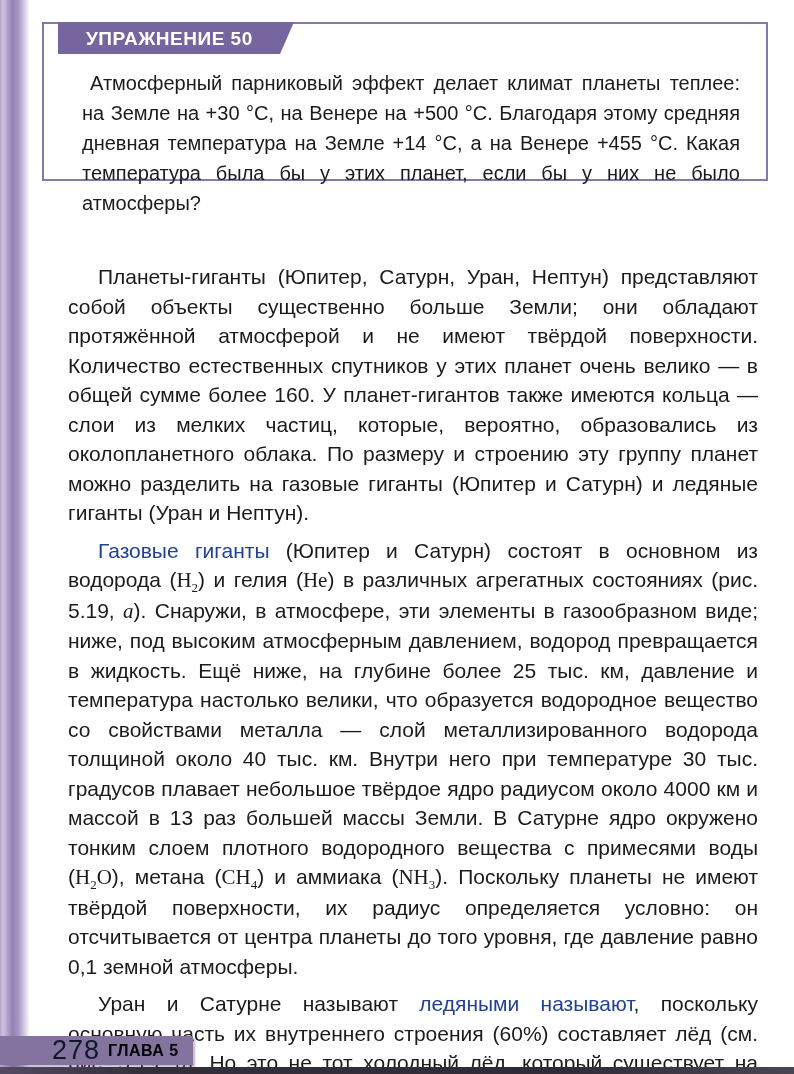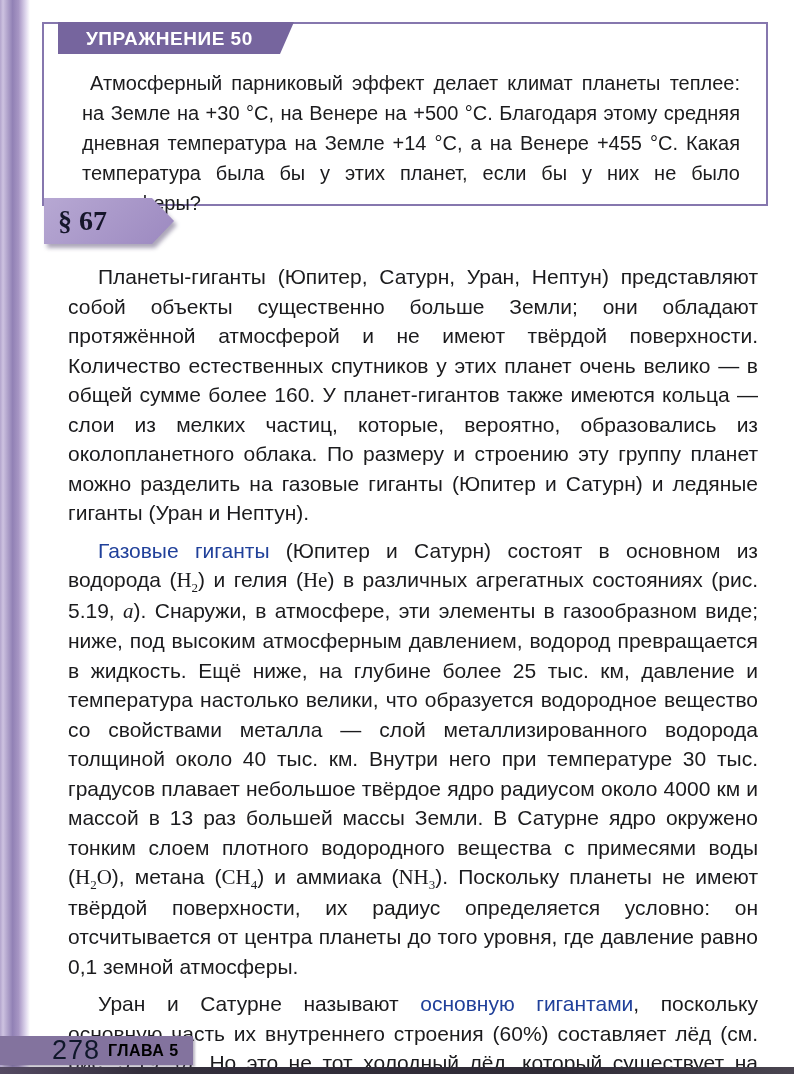--- a/index.html
+++ b/index.html
@@ -9,21 +9,21 @@
     font-family:"Liberation Sans", sans-serif;
     color:#1b1b1d;
   }
   
   .spine{
     position:absolute;left:0;top:0;width:30px;height:1074px;
     background:linear-gradient(90deg,#b3a5cd 0%,#cdc2e0 10%,#9181b5 42%,#a796c4 62%,#ddd5ec 85%,#ffffff 100%);
   }
   
   .exercise-box{
-    position:absolute;left:42px;top:22px;width:726px;height:184px;
+    position:absolute;left:42px;top:22px;width:726px;height:159px;
     box-sizing:border-box;border:2px solid var(--c-box_border,#8677ae);background:#fff;
   }
   .exercise-tab{
     position:absolute;left:14px;top:-2px;height:32px;width:236px;
     background:var(--c-tab_purple,#76659e);
     clip-path:polygon(0 0,100% 0,calc(100% - 14px) 100%,0 100%);
     color:#fff;font-weight:bold;font-size:19px;line-height:33px;
     padding-left:28px;box-sizing:border-box;letter-spacing:.5px;
   }
   .exercise-text{
@@ -82,30 +82,26 @@
 <div class="spine"></div>
 
 <div class="exercise-box">
   <div class="exercise-tab">
     <span>УПРАЖНЕНИЕ 50</span>
   </div>
   <div class="exercise-text">Атмосферный парниковый эффект делает климат планеты теплее: на Земле на +30 °C, на Венере на +500 °C. Благодаря этому средняя дневная температура на Земле +14 °C, а на Венере +455 °C. Какая температура была бы у этих планет, если бы у них не было атмосферы?</div>
 </div>
 
 <div class="section-row">
-  <div class="badge-wrap">
-    <div class="section-badge"></div>
-    <div class="section-number">§ 67</div>
-  </div>
 </div>
 
 <div class="body-text">
   <p><span class="seg-plain">Планеты-гиганты (Юпитер, Сатурн, Уран, Нептун) представляют собой объекты существенно больше Земли; они обладают протяжённой атмосферой и не имеют твёрдой поверхности. Количество естественных спутников у этих планет очень велико — в общей сумме более 160. У планет-гигантов также имеются кольца — слои из мелких частиц, которые, вероятно, образовались из околопланетного облака. По размеру и строению эту группу планет можно разделить на газовые гиганты (Юпитер и Сатурн) и ледяные гиганты (Уран и Нептун).</span></p>
   <p><span class="seg-term">Газовые гиганты</span><span class="seg-plain"> (Юпитер и Сатурн) состоят в основном из водорода (</span><span class="seg-formula">H</span><sub class="seg-sub">2</sub><span class="seg-plain">) и гелия (</span><span class="seg-formula">He</span><span class="seg-plain">) в различных агрегатных состояниях (рис. 5.19, </span><span class="seg-it">а</span><span class="seg-plain">). Снаружи, в атмосфере, эти элементы в газообразном виде; ниже, под высоким атмосферным давлением, водород превращается в жидкость. Ещё ниже, на глубине более 25 тыс. км, давление и температура настолько велики, что образуется водородное вещество со свойствами металла — слой металлизированного водорода толщиной около 40 тыс. км. Внутри него при температуре 30 тыс. градусов плавает небольшое твёрдое ядро радиусом около 4000 км и массой в 13 раз большей массы Земли. В Сатурне ядро окружено тонким слоем плотного водородного вещества с примесями воды (</span><span class="seg-formula">H</span><sub class="seg-sub">2</sub><span class="seg-formula">O</span><span class="seg-plain">), метана (</span><span class="seg-formula">CH</span><sub class="seg-sub">4</sub><span class="seg-plain">) и аммиака (</span><span class="seg-formula">NH</span><sub class="seg-sub">3</sub><span class="seg-plain">). Поскольку планеты не имеют твёрдой поверхности, их радиус определяется условно: он отсчитывается от центра планеты до того уровня, где давление равно 0,1 земной атмосферы.</span></p>
-  <p><span class="seg-plain">Уран и Сатурне называют </span><span class="seg-term">основную гигантами</span><span class="seg-plain">, поскольку основную часть их внутреннего строения (60%) составляет лёд (см. рис. 5.19, </span><span class="seg-it">б</span><span class="seg-plain">). Но это не тот холодный лёд, который существует на Земле и Марсе.</span></p>
+  <p><span class="seg-plain">Уран и Сатурне называют </span><span class="seg-term">ледяными называют</span><span class="seg-plain">, поскольку основную часть их внутреннего строения (60%) составляет лёд (см. рис. 5.19, </span><span class="seg-it">б</span><span class="seg-plain">). Но это не тот холодный лёд, который существует на Земле и Марсе.</span></p>
 </div>
 
 <div class="footer-bar">
   <span class="page-number">278</span>
   <span class="chapter-label">ГЛАВА 5</span>
 </div>
 
 <div class="bottom-edge"></div>
 
 </body></html>

